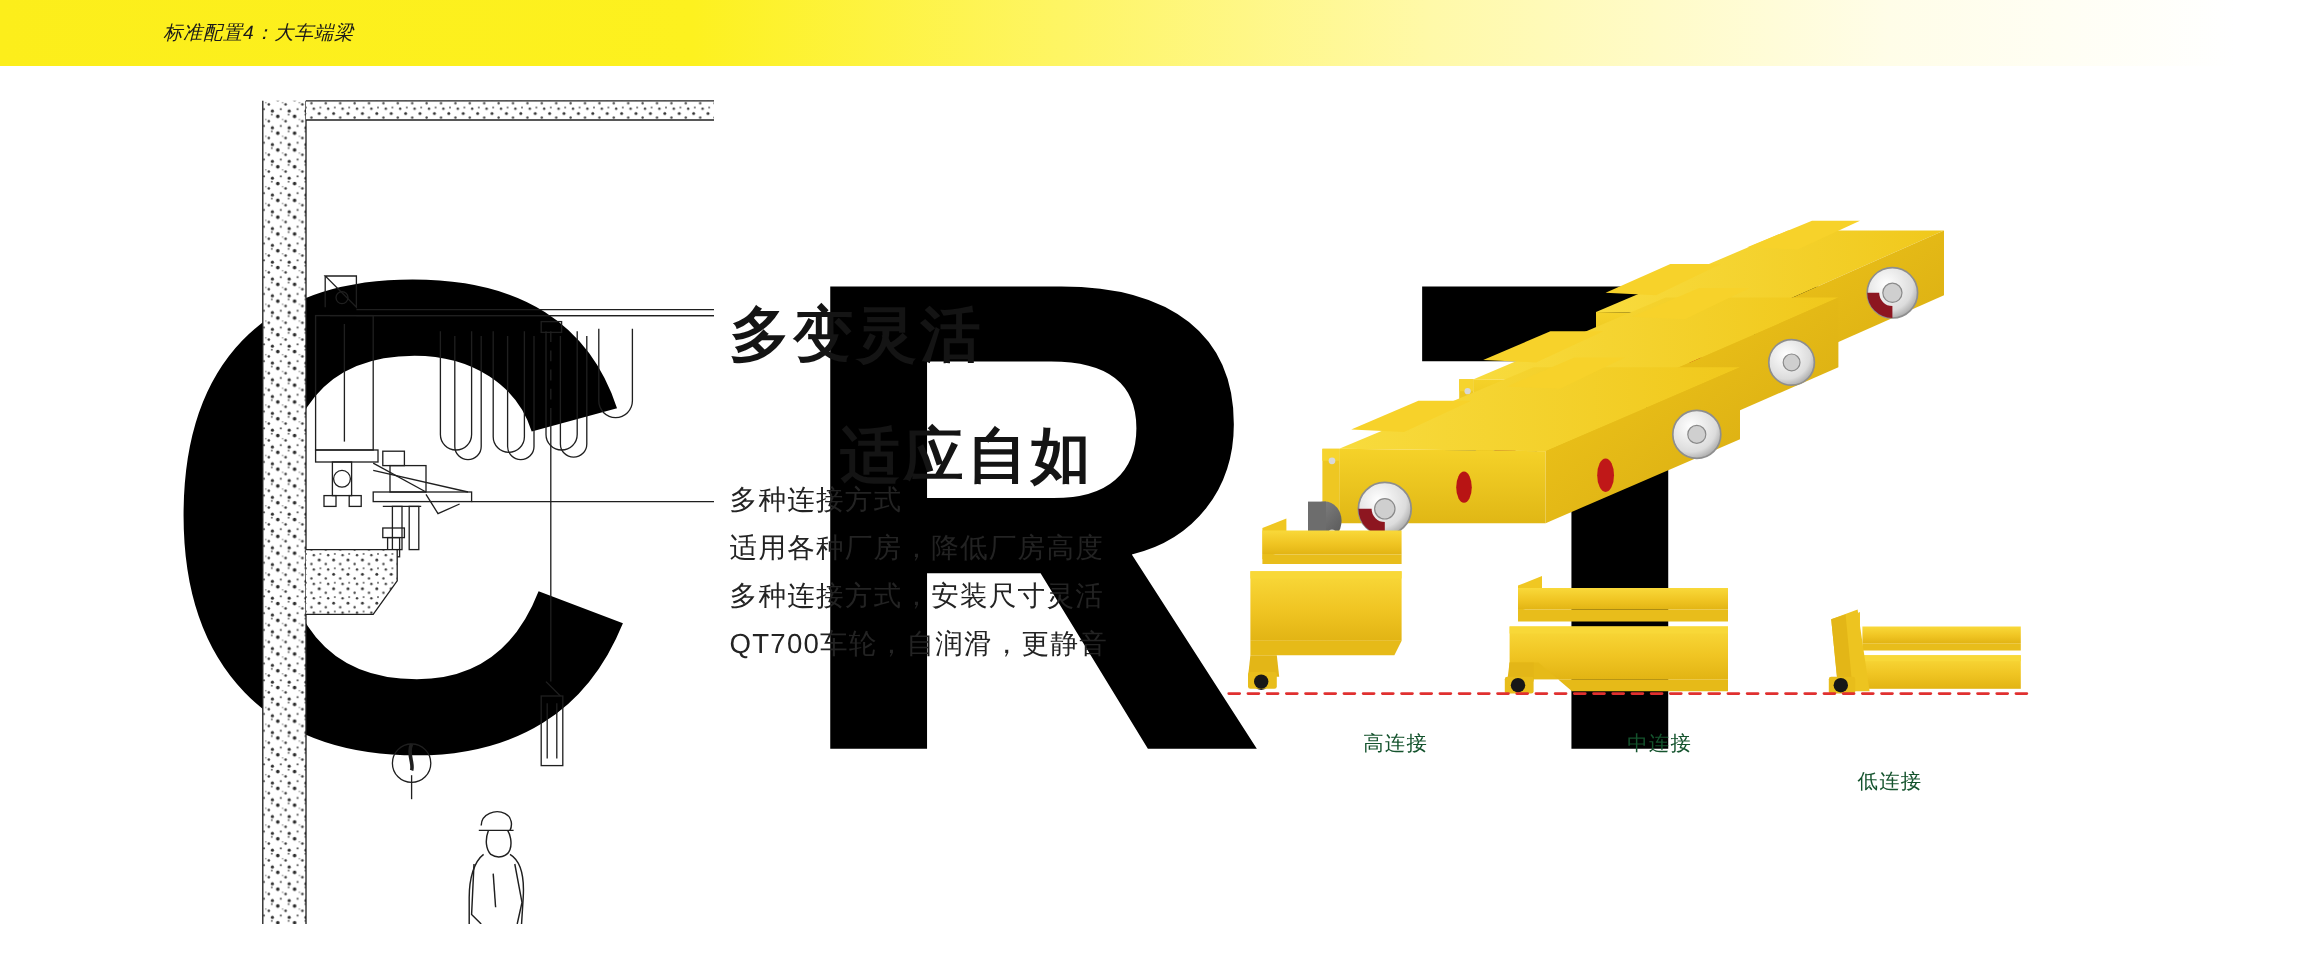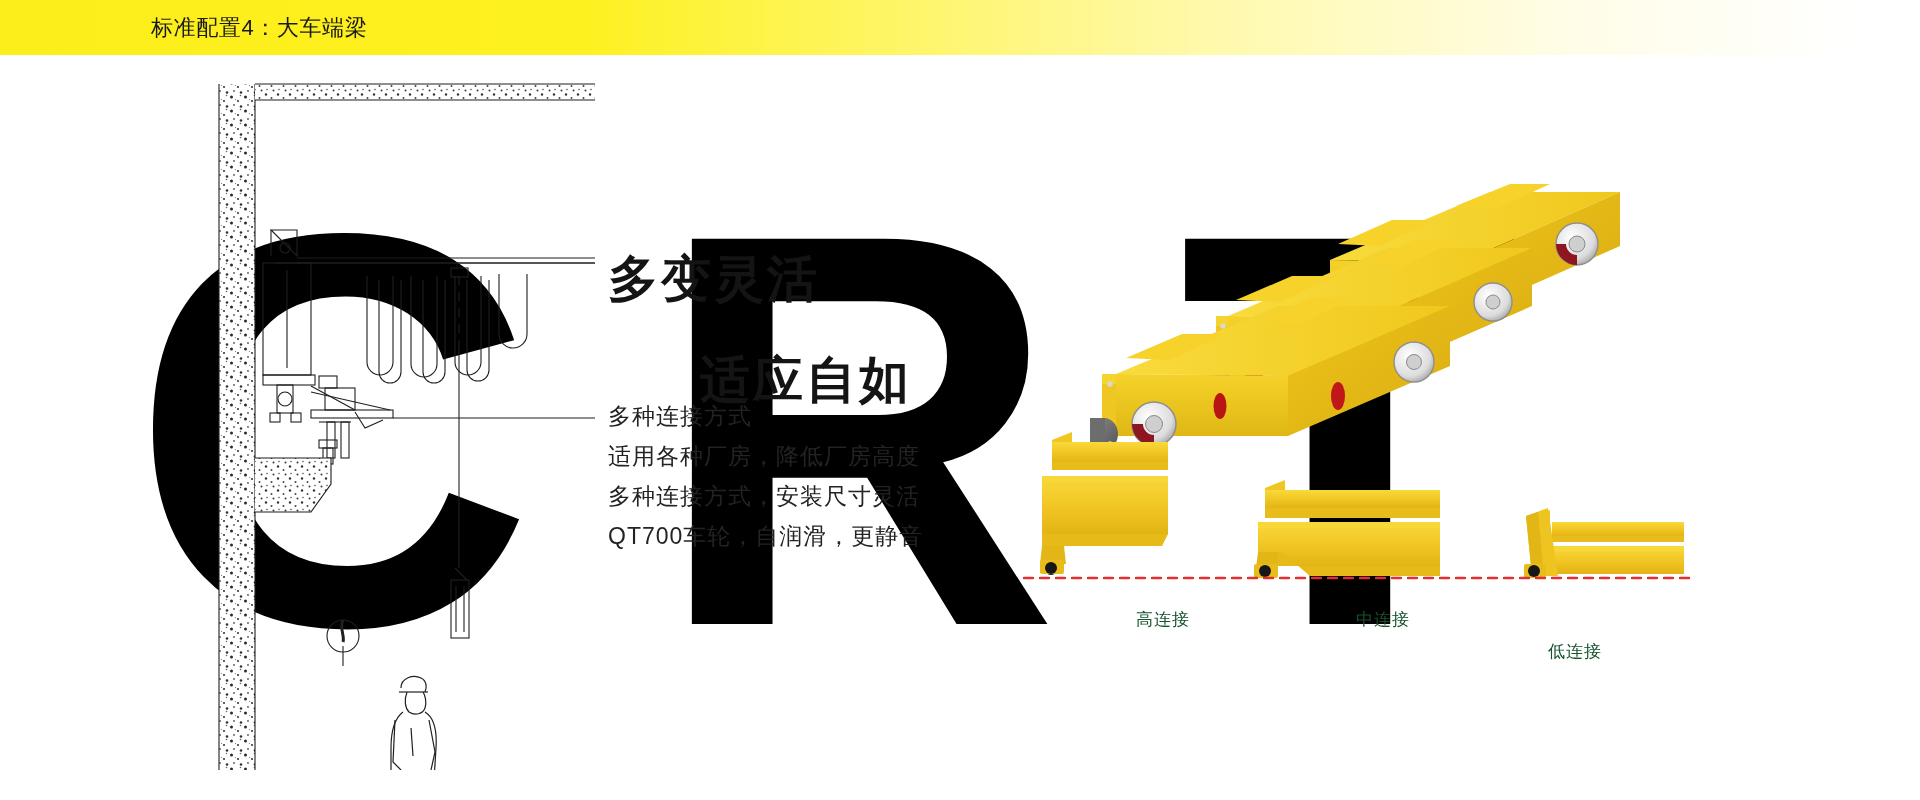--- a/index.html
+++ b/index.html
@@ -20,23 +20,24 @@
     text-indent: 130px; user-select: none; pointer-events: none; z-index: 0;
   }
 
   
   .banner {
     position: absolute; top: 0; left: 0; width: 1920px; height: 55px;
     background: linear-gradient(to right, #fcee1b 0%, #fdf11f 30%, #fff9a8 62%, #fffde8 82%, #ffffff 97%);
     z-index: 5;
   }
   .banner-title {
-    position: absolute; left: 151px; top: 50%; transform: translateY(-50%);
-    font-size: 22px; font-weight: 400; color: #1a1a1a; letter-spacing: 0.6px;
+    position: absolute; left: 136px; top: 50%; transform: translateY(-50%);
+    font-size: 16px; font-weight: 400; color: #1a1a1a; letter-spacing: 0.6px;
     white-space: nowrap;
+    font-style: italic;
   }
 
   
   .tech-drawing { position: absolute; left: 215px; top: 80px; width: 380px; height: 690px; z-index: 2; }
   .tech-drawing svg { display: block; }
 
   
   .headline { position: absolute; left: 608px; top: 212px; z-index: 4; }
   .headline-line {
     font-size: 50px; font-weight: 700; color: #141414;

